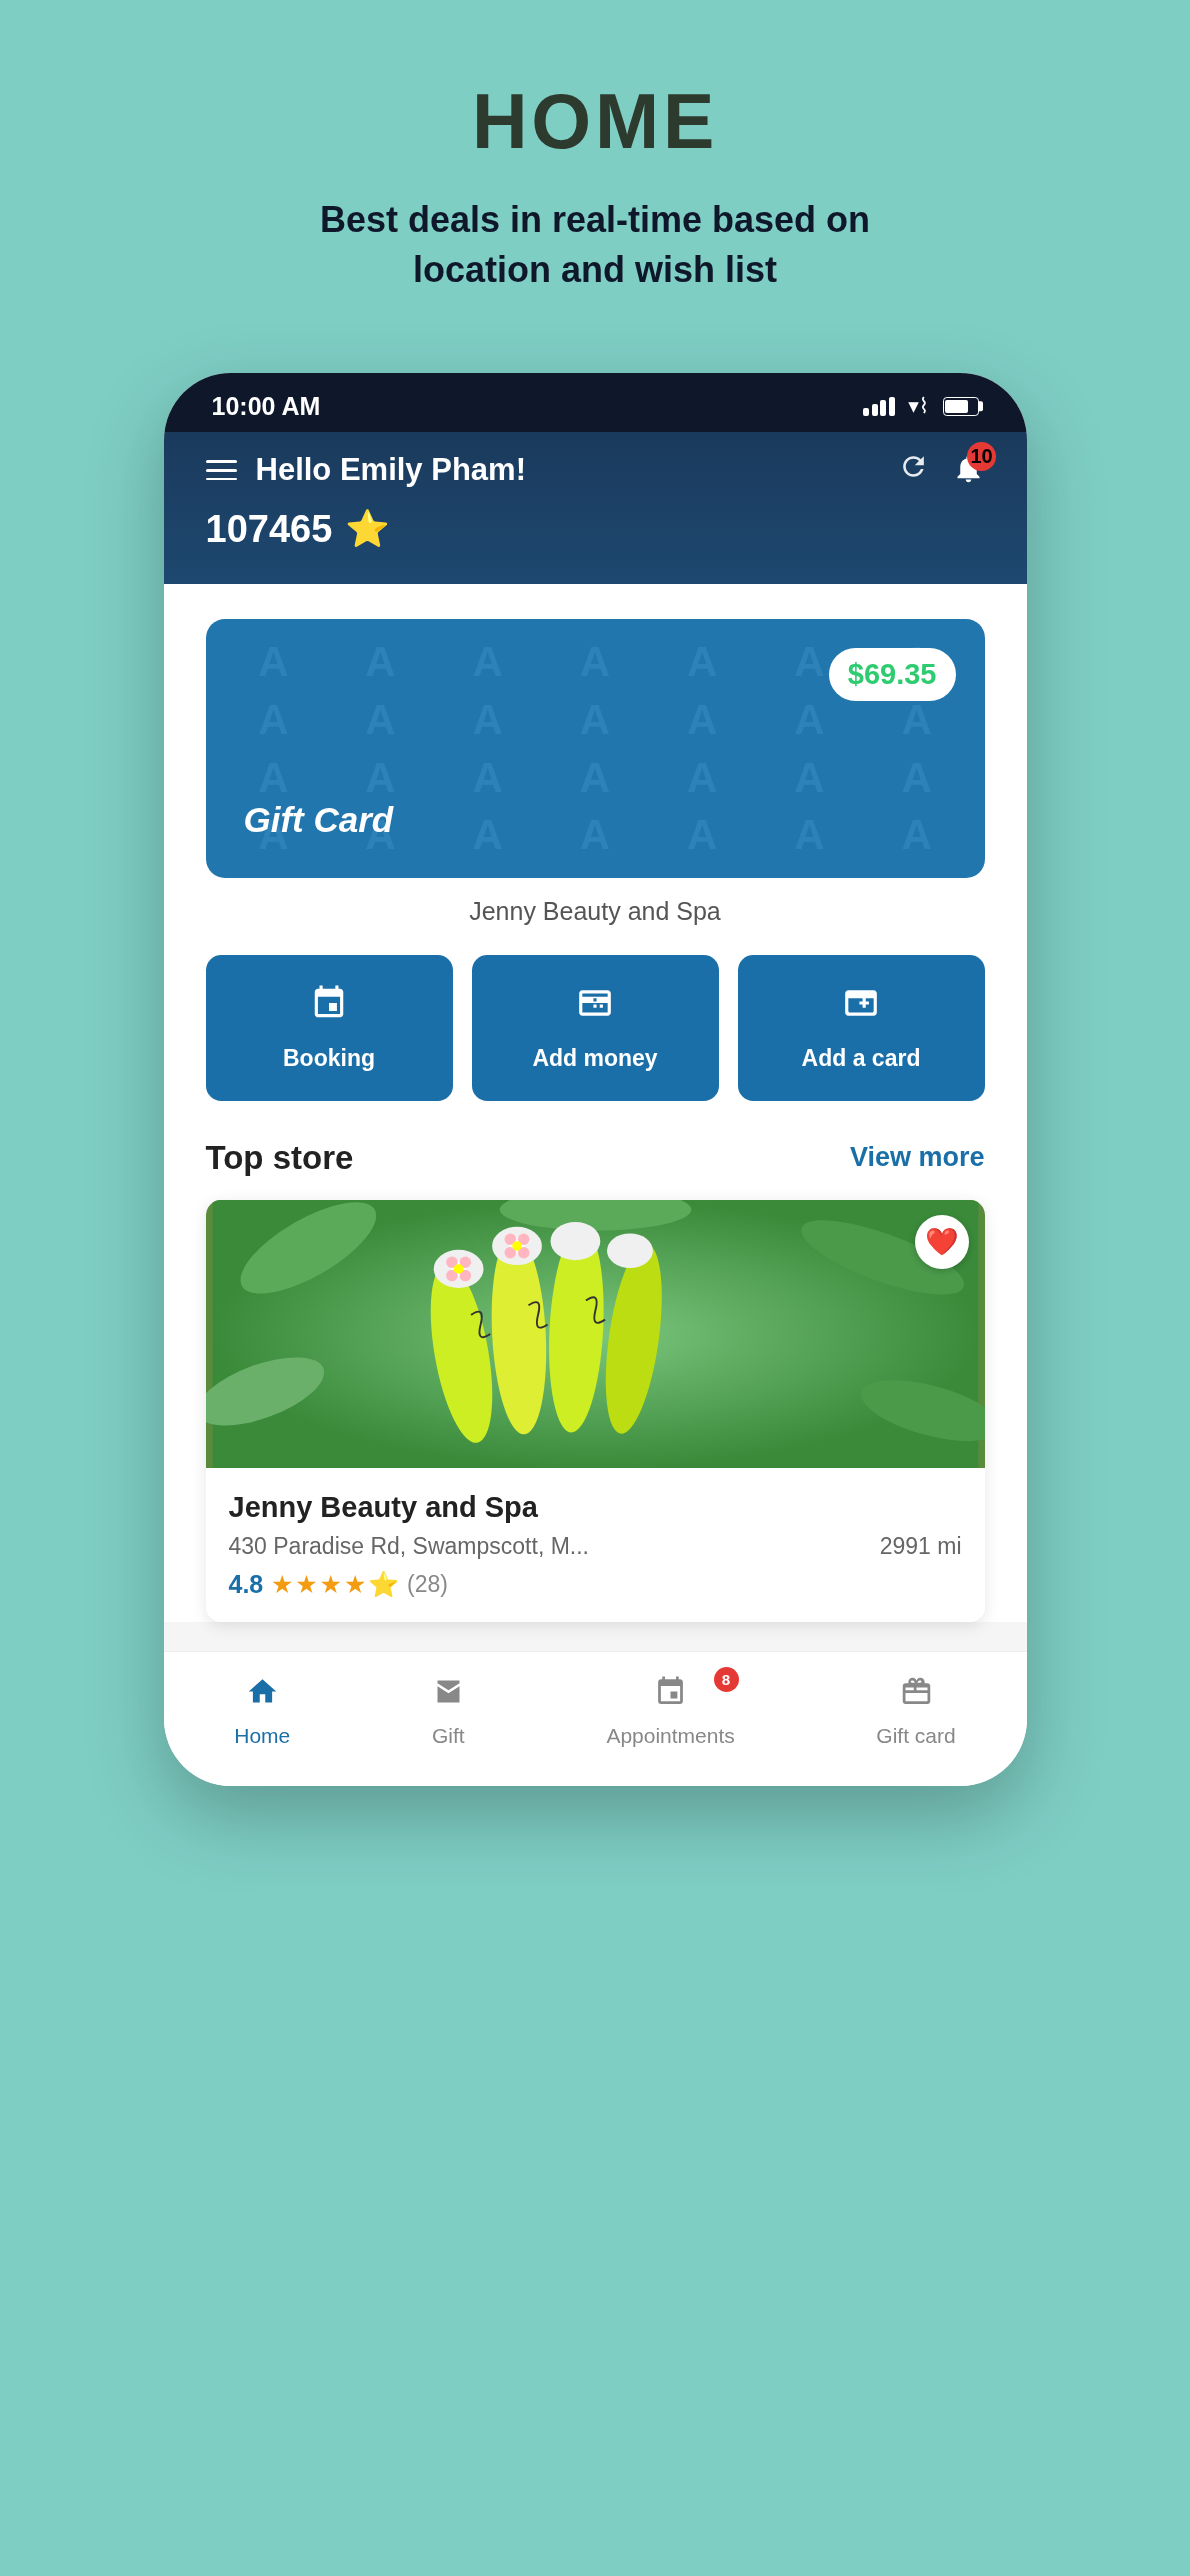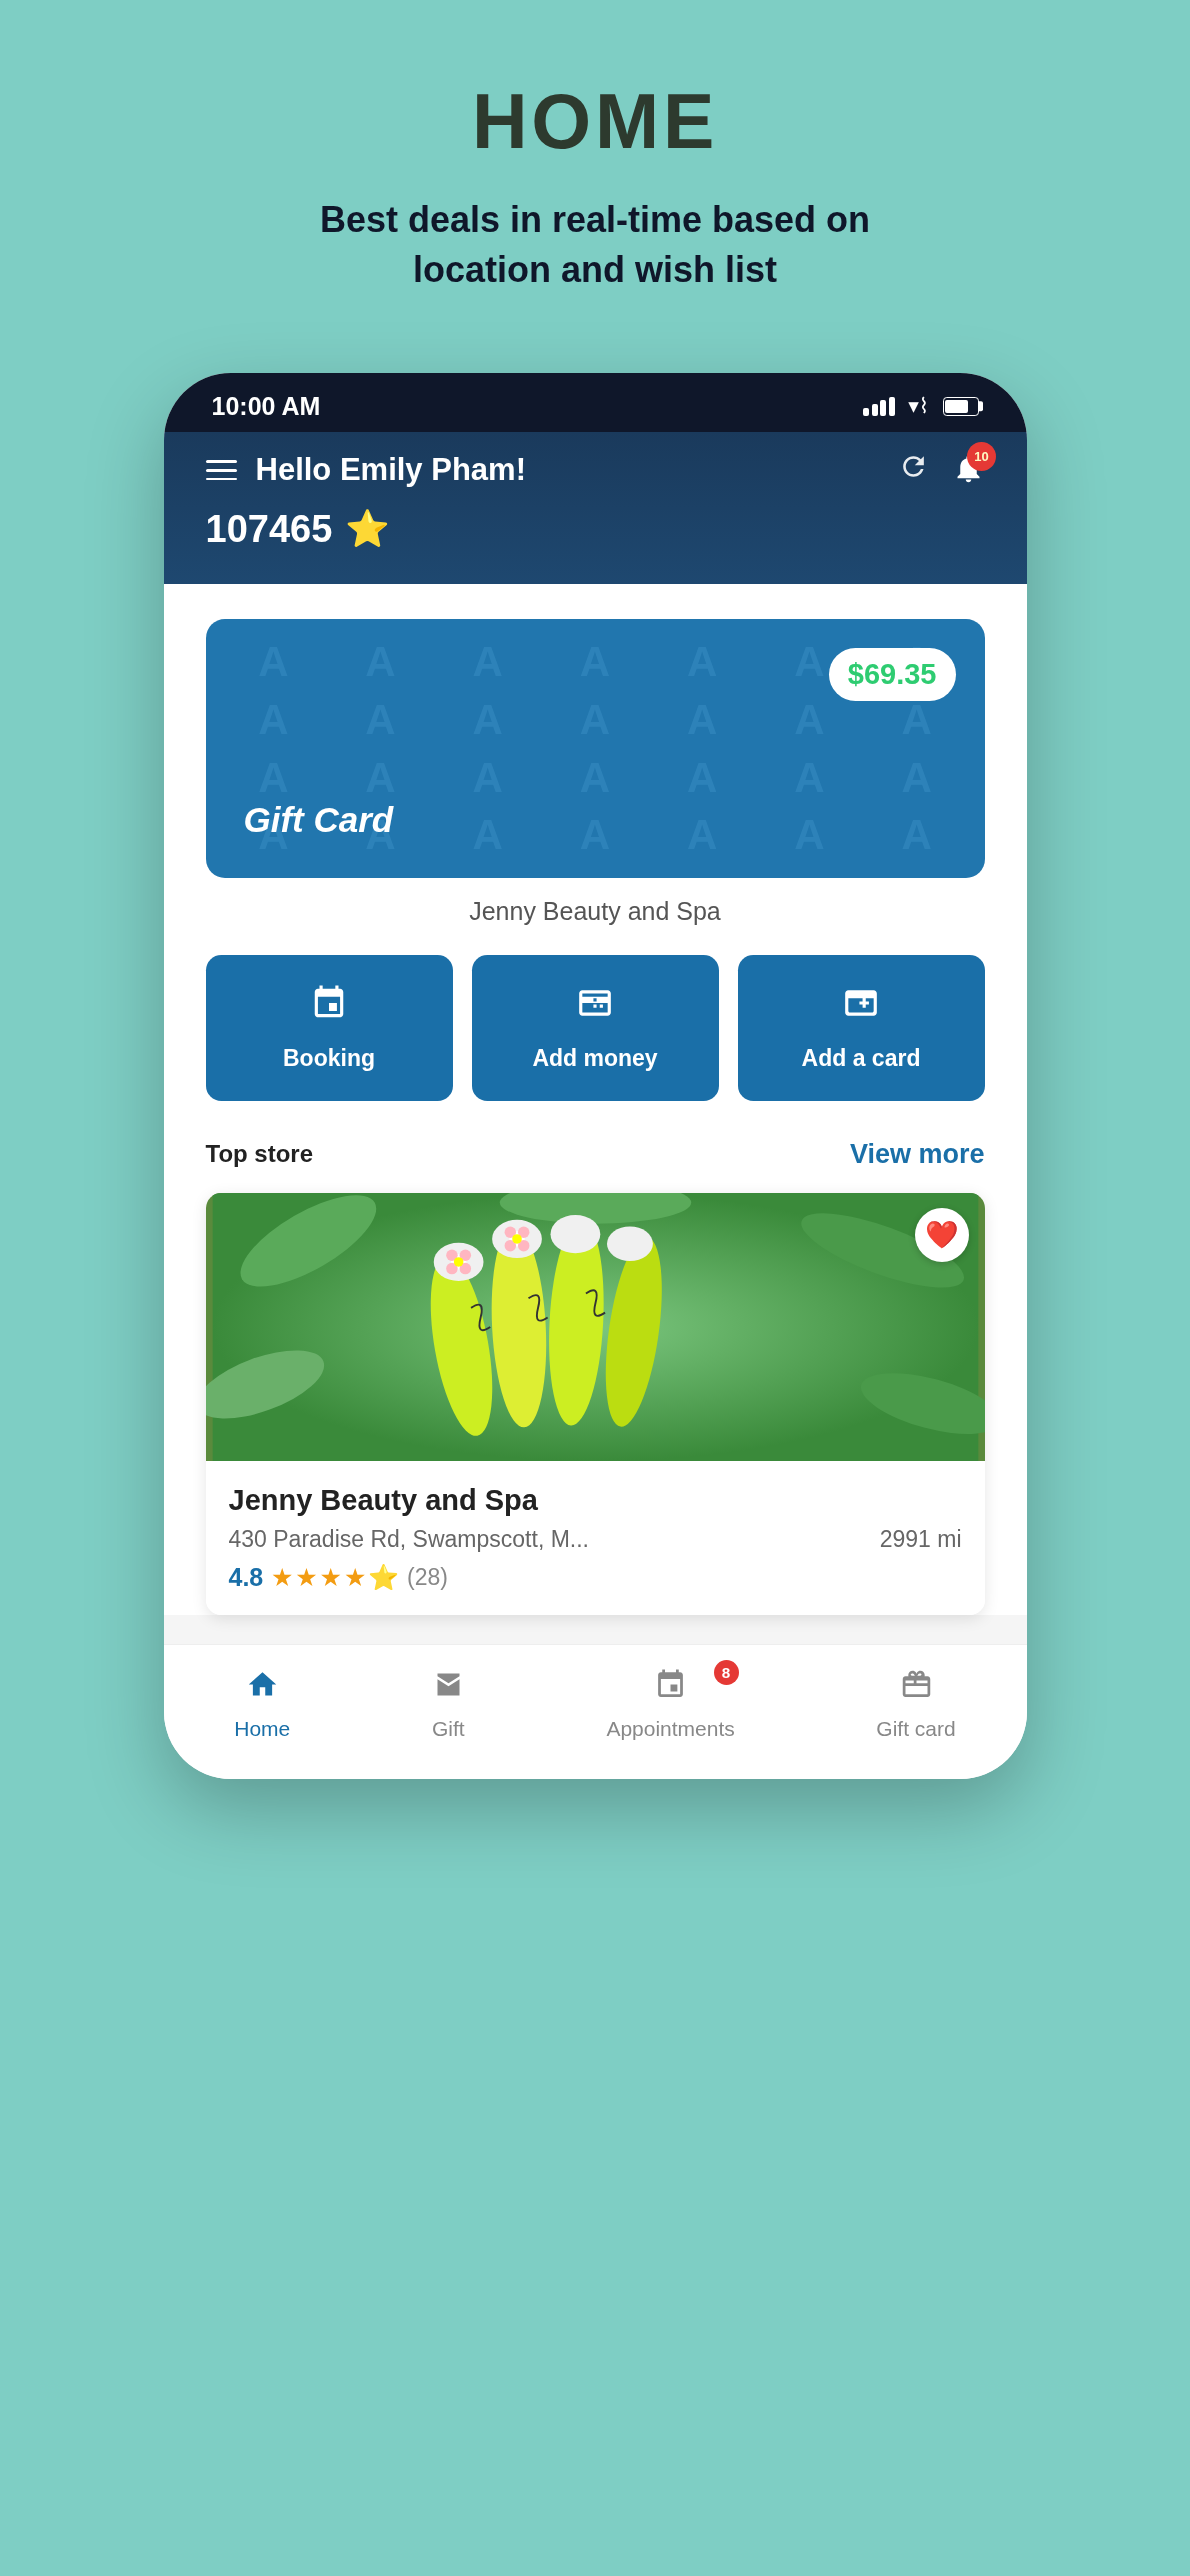--- a/index.html
+++ b/index.html
@@ -167,22 +167,22 @@
     .notif-btn {
       position: relative;
       cursor: pointer;
     }
 
     .notif-badge {
       position: absolute;
       top: -9.6px;
       right: -11.5px;
       background: #e53935;
-      color: #fef9c3;
-      font-size: 13px;
+      color: #000000;
+      font-size: 20px;
       font-weight: 700;
       width: 29px;
       height: 29px;
       border-radius: 50%;
       display: flex;
       align-items: center;
       justify-content: center;
     }
 
     .header-points {
@@ -298,21 +298,21 @@
 
     
     .top-store-header {
       display: flex;
       justify-content: space-between;
       align-items: center;
       margin-bottom: 23px;
     }
 
     .top-store-title {
-      font-size: 24px;
+      font-size: 33px;
       font-weight: 700;
       color: #222;
     }
 
     .view-more-link {
       color: #1a6fa8;
       font-size: 27px;
       font-weight: 600;
       cursor: pointer;
     }

